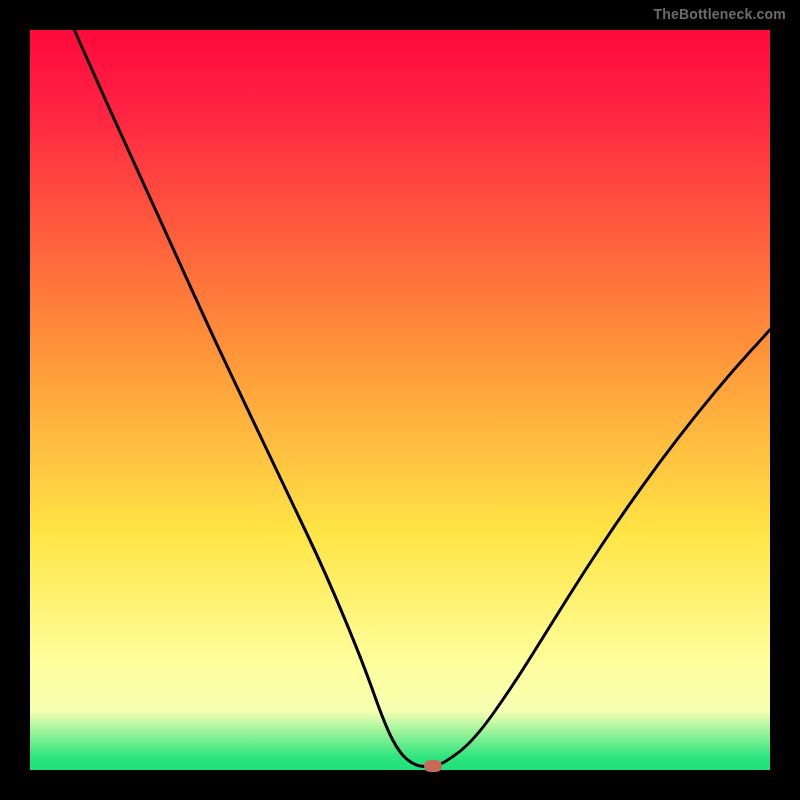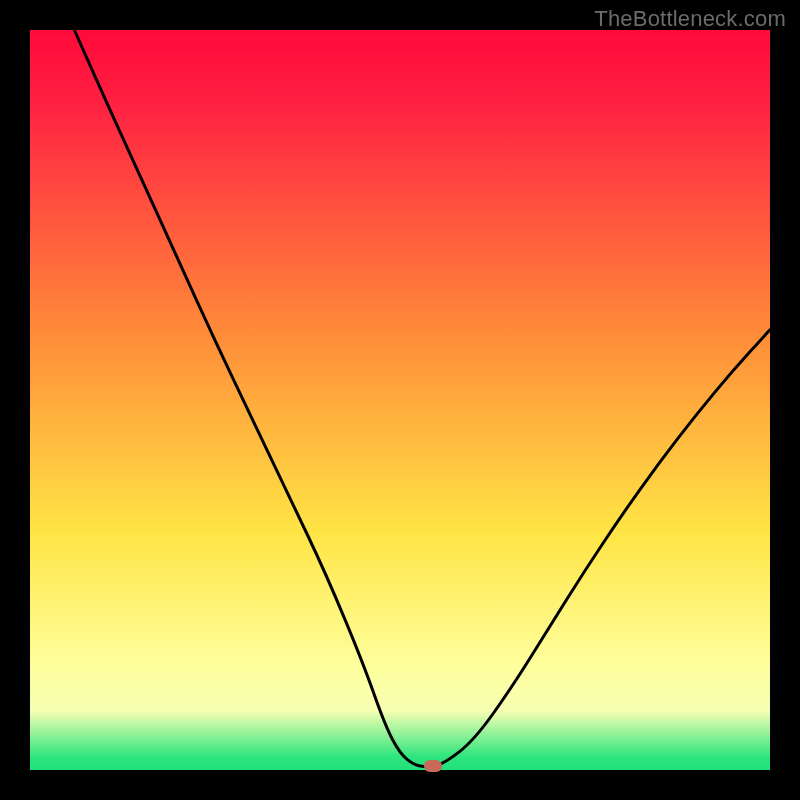--- a/index.html
+++ b/index.html
@@ -33,22 +33,22 @@
       var(--c-pale2) 92%,
       var(--c-green) 98.2%,
       var(--c-green2) 100%
     );
   }
   .watermark {
     position: absolute;
     top: 6px;
     right: 14px;
     color: #6b6b6b;
-    font-size: 22px;
-    font-weight: 400;
+    font-size: 14px;
+    font-weight: 700;
     letter-spacing: 0.2px;
     user-select: none;
   }
   svg.curve {
     position: absolute;
     left: 0;
     top: 0;
     width: 740px;
     height: 740px;
     overflow: visible;

